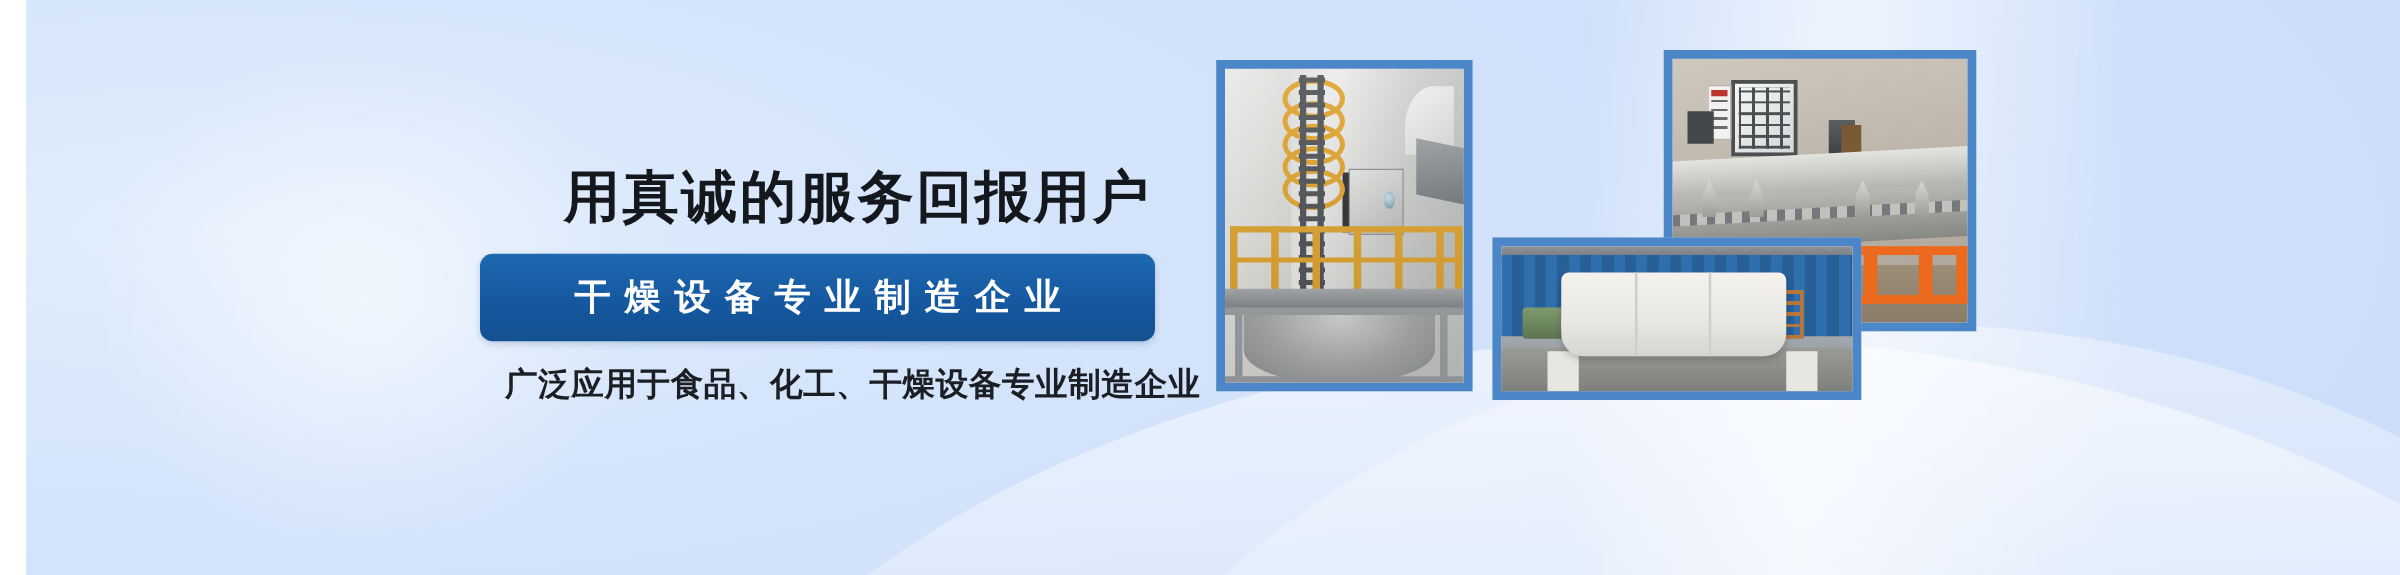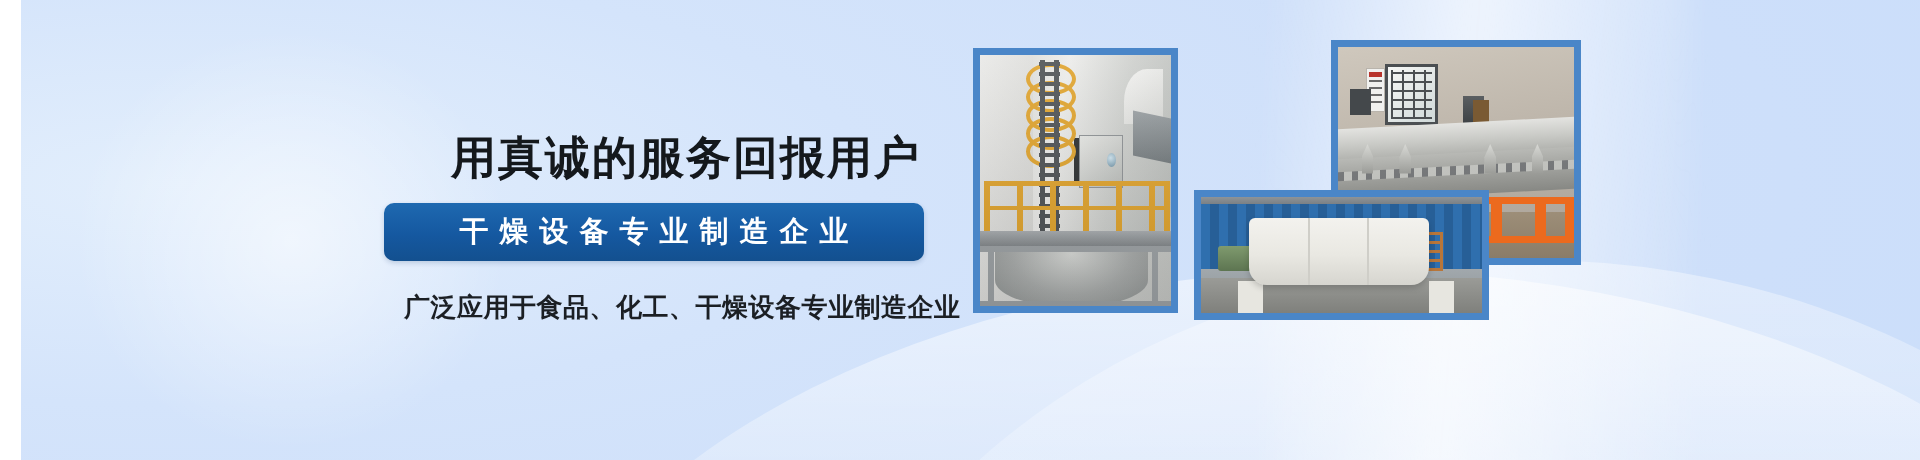--- a/index.html
+++ b/index.html
@@ -38,21 +38,21 @@
   }
 
   
   .copy{position:absolute;left:0;top:0;width:950px;height:460px;}
   .headline{
     position:absolute;left:430px;top:128px;
     font-size:45px;font-weight:700;color:#14181c;letter-spacing:2px;
     white-space:nowrap;
   }
   .pill{
-    position:absolute;left:363px;top:203px;width:540px;height:58px;
+    position:absolute;left:363px;top:203px;width:540px;height:70px;
     background:linear-gradient(180deg,#1e69b0 0%,#1558a0 55%,#13508f 100%);
     border-radius:10px;
     box-shadow:0 2px 5px rgba(20,60,110,.20);
     display:flex;align-items:center;justify-content:center;
   }
   .pill-text{
     color:#ffffff;font-size:29px;font-weight:700;letter-spacing:11px;
     text-indent:11px;white-space:nowrap;
   }
   .subline{

